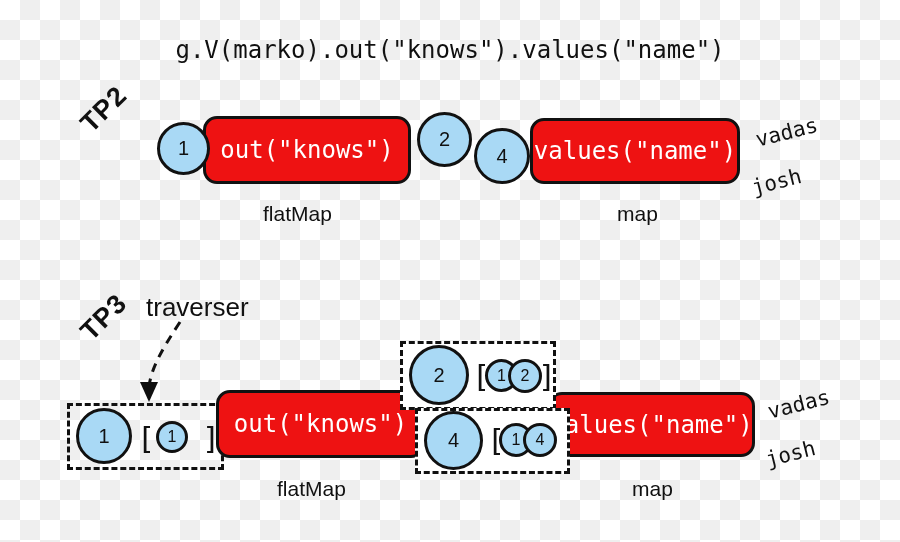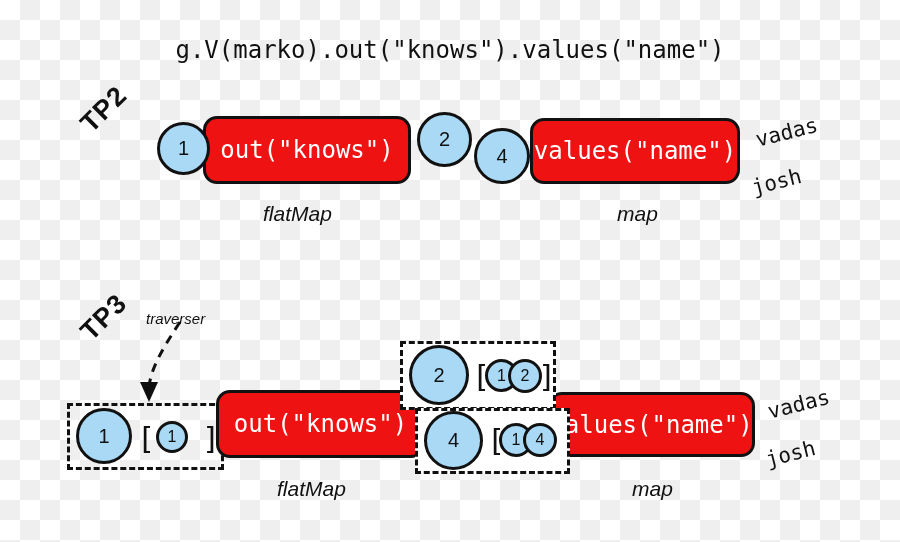--- a/index.html
+++ b/index.html
@@ -19,21 +19,21 @@
     background-color: #ffffff;
     background-image:
       linear-gradient(45deg, #efefef 25%, transparent 25%, transparent 75%, #efefef 75%),
       linear-gradient(45deg, #efefef 25%, transparent 25%, transparent 75%, #efefef 75%);
     background-size: 40px 40px;
     background-position: 0 0, 20px 20px;
   }
 
   
   .mono { font-family: "DejaVu Sans Mono", "Liberation Mono", monospace; }
-  .sans { font-family: "Liberation Sans", sans-serif; font-style: italic; }
+  .sans { font-family: "Liberation Sans", sans-serif; }
 
   .title {
     position: absolute;
     left: 0; right: 0;
     top: 36px;
     text-align: center;
     font-size: 24px;
     color: #111111;
     letter-spacing: 0px;
     white-space: nowrap;
@@ -102,24 +102,23 @@
   .dashbox {
     position: absolute;
     border: 3px dashed #111111;
     box-sizing: border-box;
     background: transparent;
   }
   .dashbox.filled { background: #ffffff; }
 
   .traverser-label {
     position: absolute;
-    font-size: 15px;
+    font-size: 26px;
     color: #111111;
     white-space: nowrap;
-    margin-top: 18px;
   }
 
   .arrow-svg { position: absolute; overflow: visible; }
 </style>
 </head>
 <body>
 
 <div id="stage">
 
   <div class="title mono">g.V(marko).out("knows").values("name")</div>

